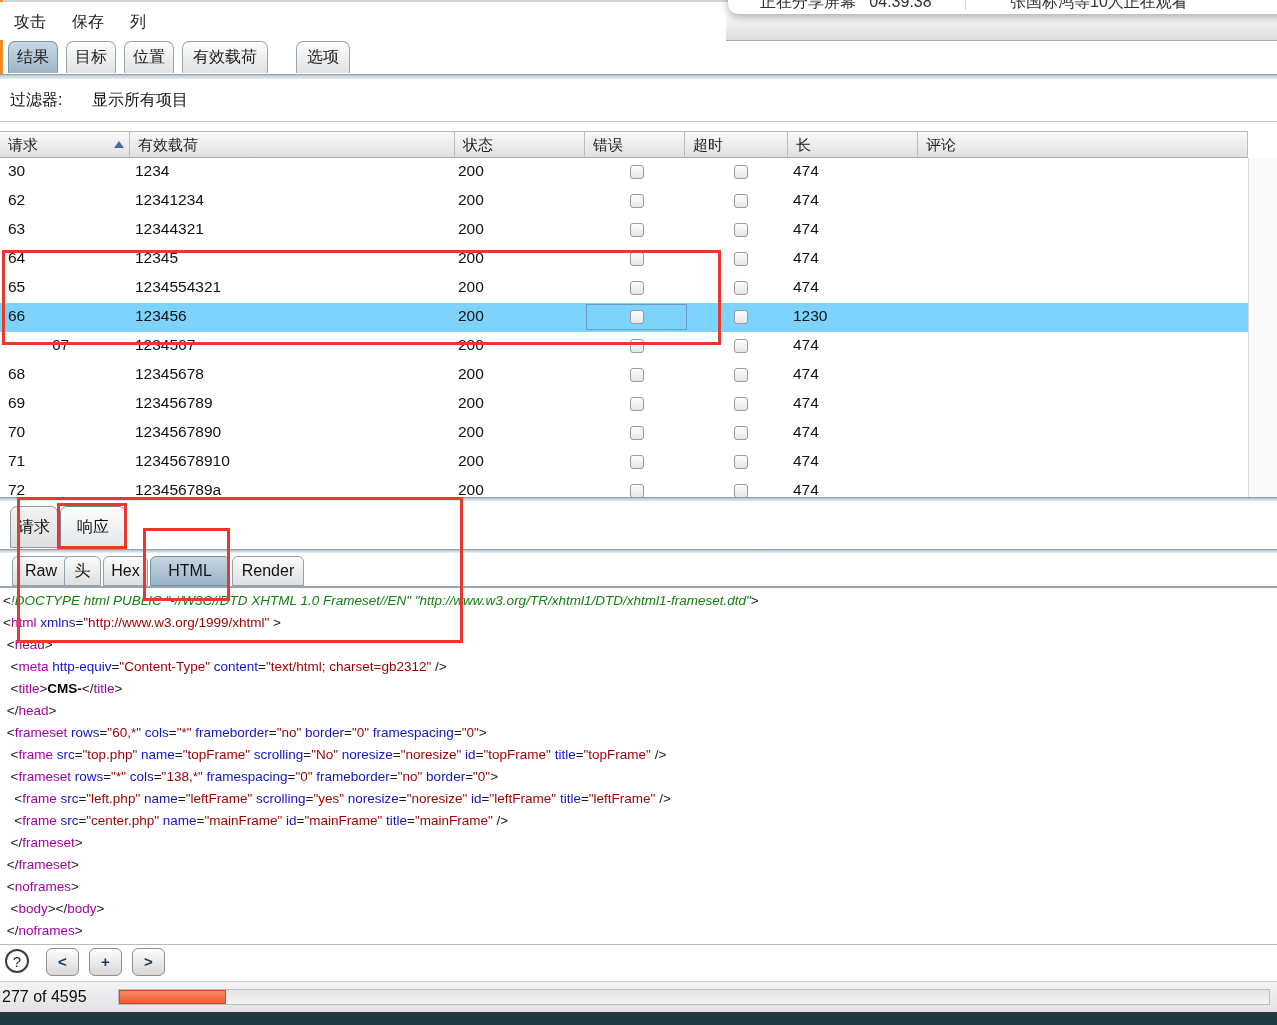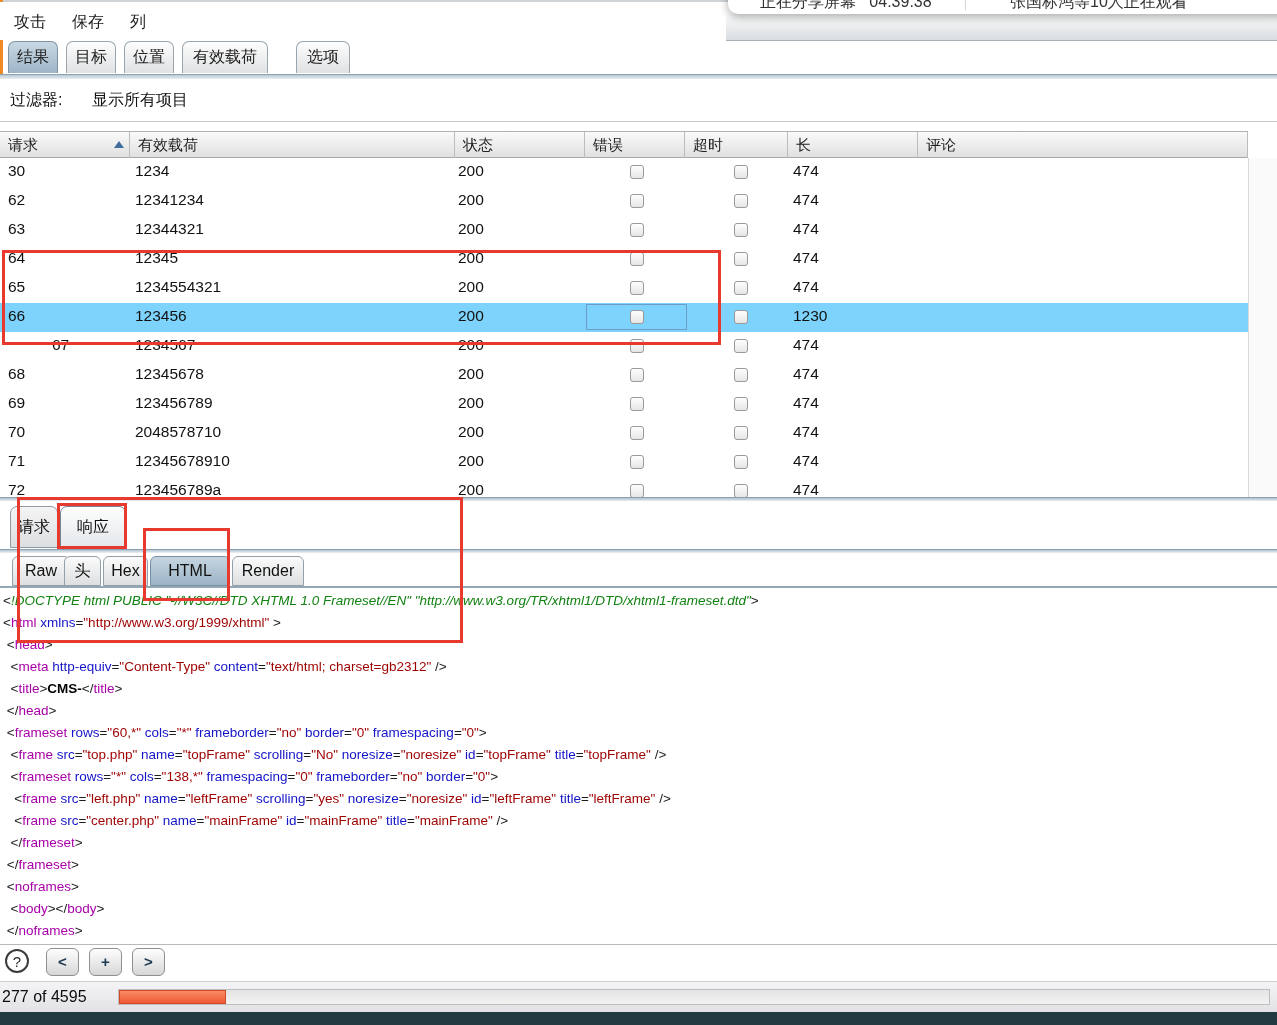--- a/index.html
+++ b/index.html
@@ -212,21 +212,21 @@
       <div class="trow" style="top: 232px;">
         <span class="cell" style="left: 8px;">69</span>
         <span class="cell" style="left: 135px;">123456789</span>
         <span class="cell" style="left: 458px;">200</span>
         <span class="cell" style="left: 793px;">474</span>
         <span class="cb" style="left: 630px;"></span>
         <span class="cb" style="left: 734px;"></span>
       </div>
       <div class="trow" style="top: 261px;">
         <span class="cell" style="left: 8px;">70</span>
-        <span class="cell" style="left: 135px;">2048578710</span>
+        <span class="cell" style="left: 135px;">1234567890</span>
         <span class="cell" style="left: 458px;">200</span>
         <span class="cell" style="left: 793px;">474</span>
         <span class="cb" style="left: 630px;"></span>
         <span class="cb" style="left: 734px;"></span>
       </div>
       <div class="trow" style="top: 290px;">
         <span class="cell" style="left: 8px;">71</span>
         <span class="cell" style="left: 135px;">12345678910</span>
         <span class="cell" style="left: 458px;">200</span>
         <span class="cell" style="left: 793px;">474</span>

